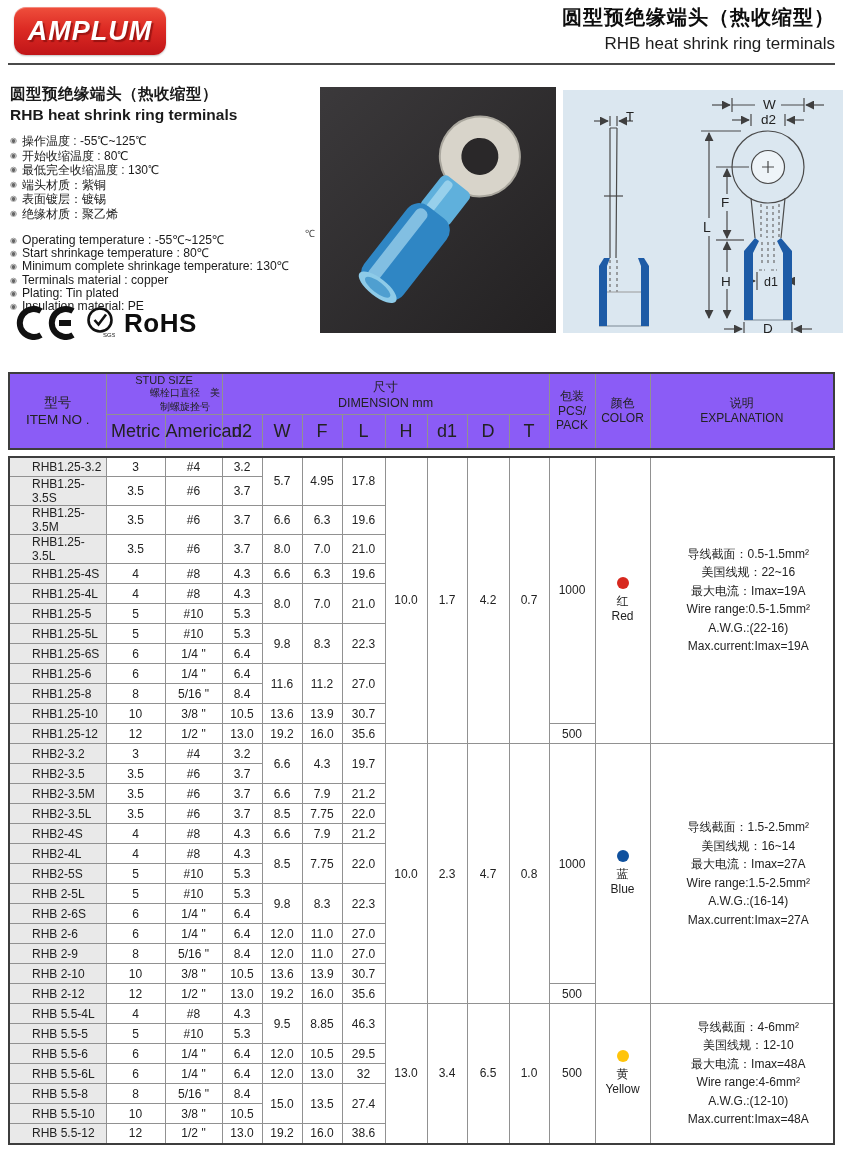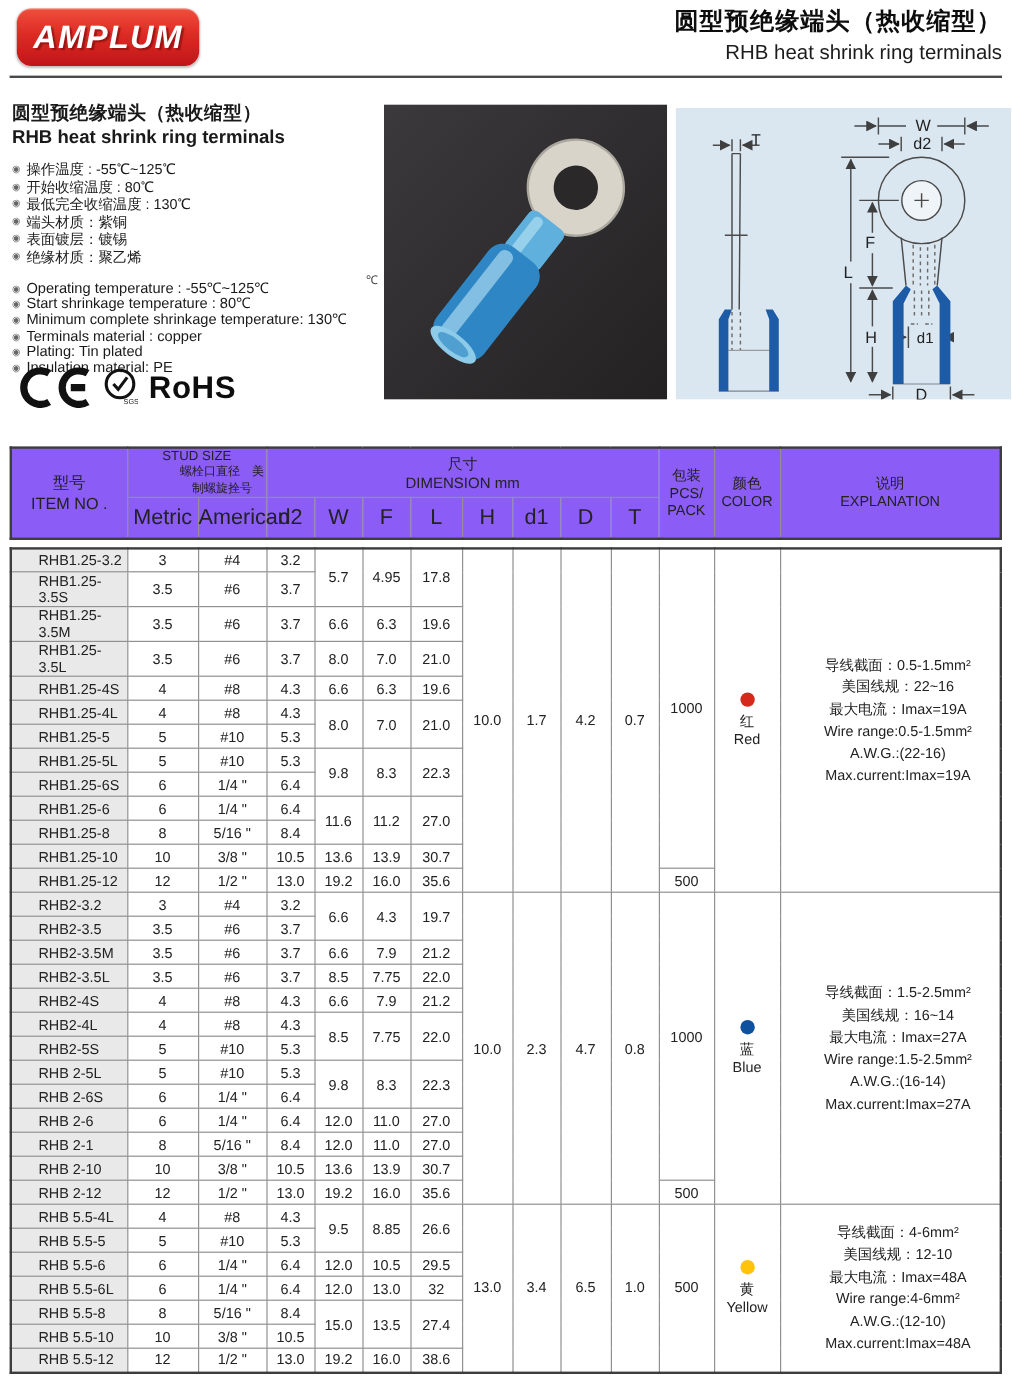--- a/index.html
+++ b/index.html
@@ -547,21 +547,21 @@
           <tr>
             <td class="item">RHB 2-6</td>
             <td>6</td>
             <td>1/4 "</td>
             <td>6.4</td>
             <td>12.0</td>
             <td>11.0</td>
             <td>27.0</td>
           </tr>
           <tr>
-            <td class="item">RHB 2-1</td>
+            <td class="item">RHB 2-9</td>
             <td>8</td>
             <td>5/16 "</td>
             <td>8.4</td>
             <td>12.0</td>
             <td>11.0</td>
             <td>27.0</td>
           </tr>
           <tr>
             <td class="item">RHB 2-10</td>
             <td>10</td>
@@ -581,21 +581,21 @@
             <td>35.6</td>
             <td>500</td>
           </tr>
           <tr>
             <td class="item">RHB 5.5-4L</td>
             <td>4</td>
             <td>#8</td>
             <td>4.3</td>
             <td rowspan="2">9.5</td>
             <td rowspan="2">8.85</td>
-            <td rowspan="2">26.6</td>
+            <td rowspan="2">46.3</td>
             <td rowspan="7">13.0</td>
             <td rowspan="7">3.4</td>
             <td rowspan="7">6.5</td>
             <td rowspan="7">1.0</td>
             <td rowspan="7">500</td>
             <td class="colorcell" rowspan="7"><span class="dot" style="background: rgb(255, 196, 10);"></span><div>黄</div><div>Yellow</div></td>
             <td class="expl" rowspan="7">
               <div>导线截面：4-6mm²</div>
               <div>美国线规：12-10</div>
               <div>最大电流：Imax=48A</div>

